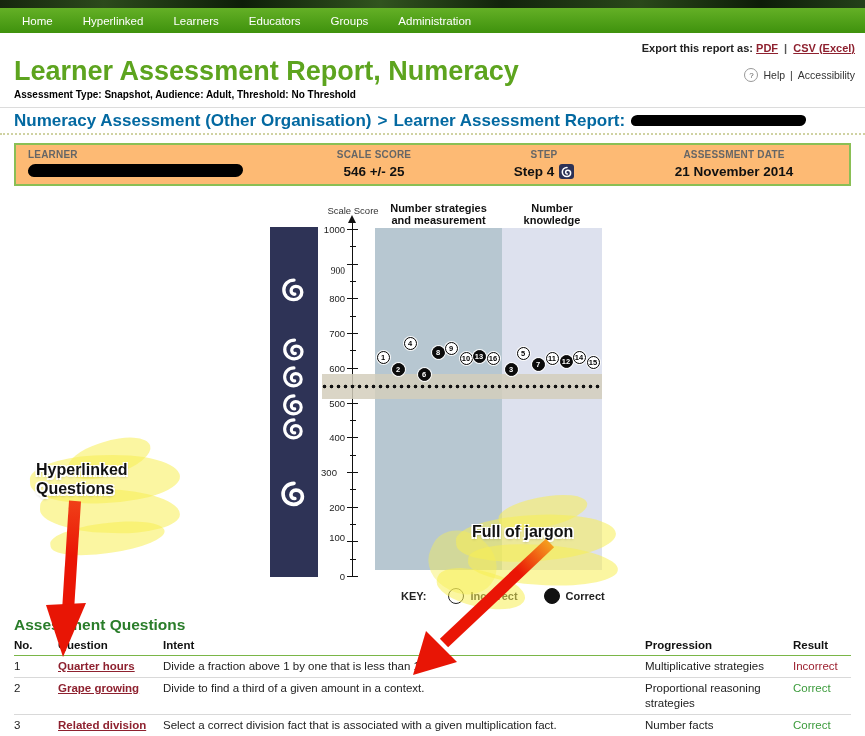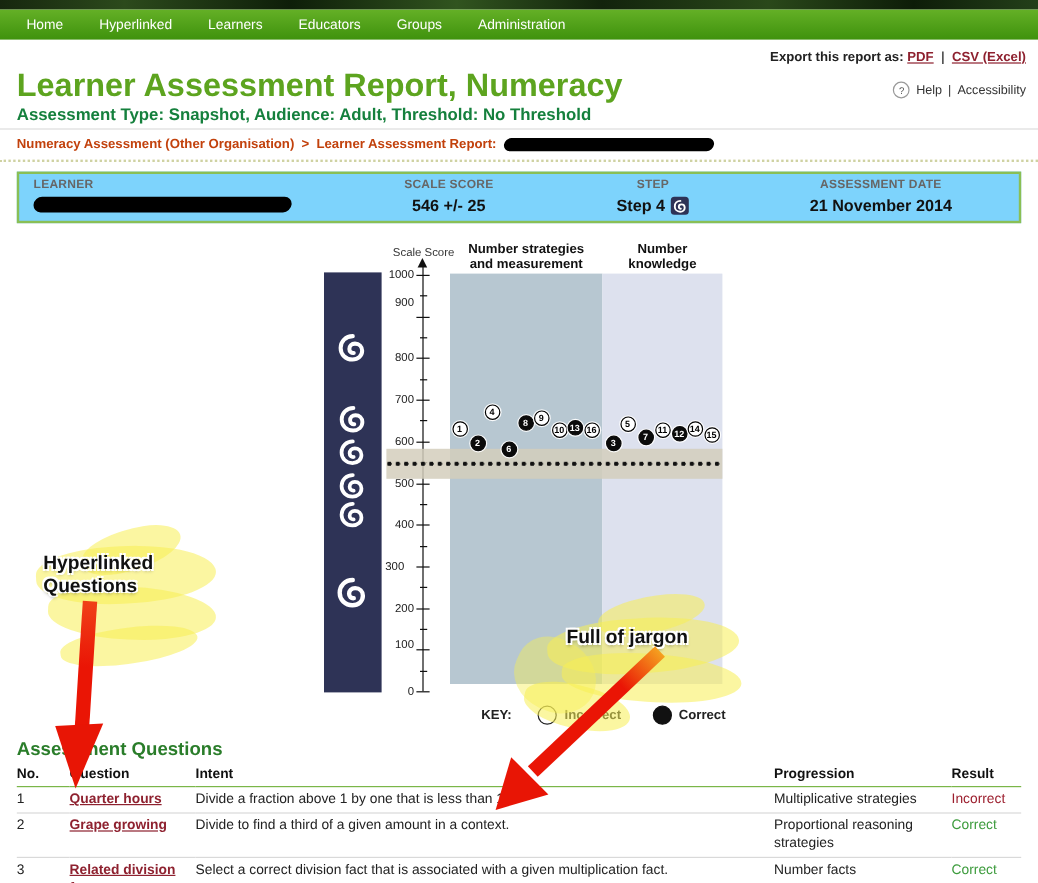--- a/index.html
+++ b/index.html
@@ -12,29 +12,29 @@
 
   
   .header{position:relative;padding-top:24px}
   .export-row{position:absolute;top:9px;right:10px;font-size:11px;font-weight:bold;color:#222}
   .export-row .lnk{color:#8e212f;text-decoration:underline;cursor:pointer}
   .export-row .sep{color:#555;margin:0 3px}
   .help-row{position:absolute;top:35px;right:10px;font-size:10.5px;color:#333;display:flex;align-items:center;gap:5px}
   .help-row .lnk{cursor:pointer}
   .qmark{width:12px;height:12px;border:1px solid #999;border-radius:50%;font-size:8px;display:inline-flex;align-items:center;justify-content:center;color:#555;cursor:pointer}
   .title{margin:0 0 0 14px;font-size:27px;line-height:29px;color:#5da41f;font-weight:bold}
-  .subtitle{margin:2px 0 0 14px;font-size:14px;line-height:14px;font-weight:bold;color:#15803d}
+  .subtitle{margin:2px 0 0 14px;font-size:10px;line-height:14px;font-weight:bold;color:#000000}
   .hr1{margin-top:5px;border-top:1px solid #dcdcdc;height:0}
-  .breadcrumb{margin:6px 14px 0;font-size:11px;line-height:13px;font-weight:bold;color:#c2410c;display:flex;align-items:center;gap:6px}
+  .breadcrumb{margin:6px 14px 0;font-size:17px;line-height:13px;font-weight:bold;color:#0369a1;display:flex;align-items:center;gap:6px}
   .redact{display:inline-block;background:#000;border-radius:6px}
   .redact.bc{width:175px;height:11px;transform:skewX(-8deg)}
   .dotted-div{margin-top:6px;border-top:2px dotted #cfd2a2}
 
   
-  .summary{margin:8px 14px 0;background:#7dd3fc;border:2px solid #8abf55;display:flex;padding:4px 0 5px}
+  .summary{margin:8px 14px 0;background:#fdba74;border:2px solid #8abf55;display:flex;padding:4px 0 5px}
   .sum-col{display:flex;flex-direction:column;gap:4px}
   .sum-col.learner{flex:1;padding-left:12px}
   .sum-col.score{width:190px;align-items:center;text-align:center}
   .sum-col.step{width:150px;align-items:center;text-align:center}
   .sum-col.date{width:230px;align-items:center;text-align:center}
   .sum-h{font-size:10px;font-weight:bold;color:#666;letter-spacing:.2px}
   .sum-v{font-size:13.5px;font-weight:bold;color:#111;display:flex;align-items:center;gap:5px}
   .redact.name{width:215px;height:13px;border-radius:7px;transform:skewX(-6deg)}
   .stepicon{width:15px;height:15px;background:#2d3256;border-radius:3px;display:inline-flex;padding:1.5px;box-sizing:border-box}
   .stepicon svg{width:100%;height:100%}
@@ -204,21 +204,21 @@
         </svg>
       </div>
     </div>
   <div class="axis-label">Scale Score</div>
   <div class="axis-arrow"></div>
   <div class="axis-line"></div>
   <div class="ticks">
       <div class="tick major" style="top: 27px;"></div>
       <div class="tick-label" style="top: 22px;">1000</div>
       <div class="tick major" style="top: 61.7px;"></div>
-      <div class="tick-label" style="top: 45px;">900</div>
+      <div class="tick-label" style="top: 64px; font-family: Liberation Serif, serif;">900</div>
       <div class="tick major" style="top: 96.4px;"></div>
       <div class="tick-label" style="top: 91.4px;">800</div>
       <div class="tick major" style="top: 131.1px;"></div>
       <div class="tick-label" style="top: 126.1px;">700</div>
       <div class="tick major" style="top: 165.8px;"></div>
       <div class="tick-label" style="top: 160.8px;">600</div>
       <div class="tick major" style="top: 200.5px;"></div>
       <div class="tick-label" style="top: 195.5px;">500</div>
       <div class="tick major" style="top: 235.2px;"></div>
       <div class="tick-label" style="top: 230.2px;">400</div>

